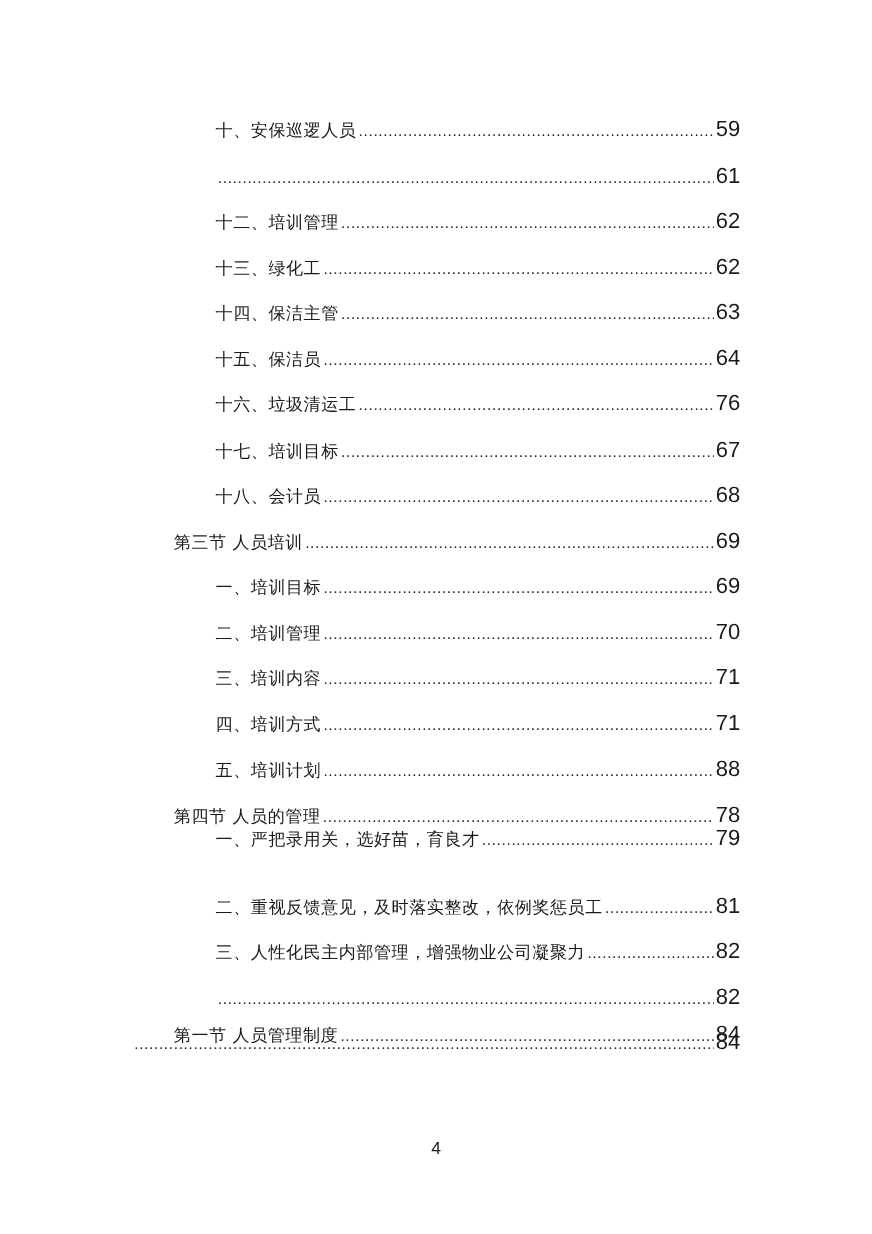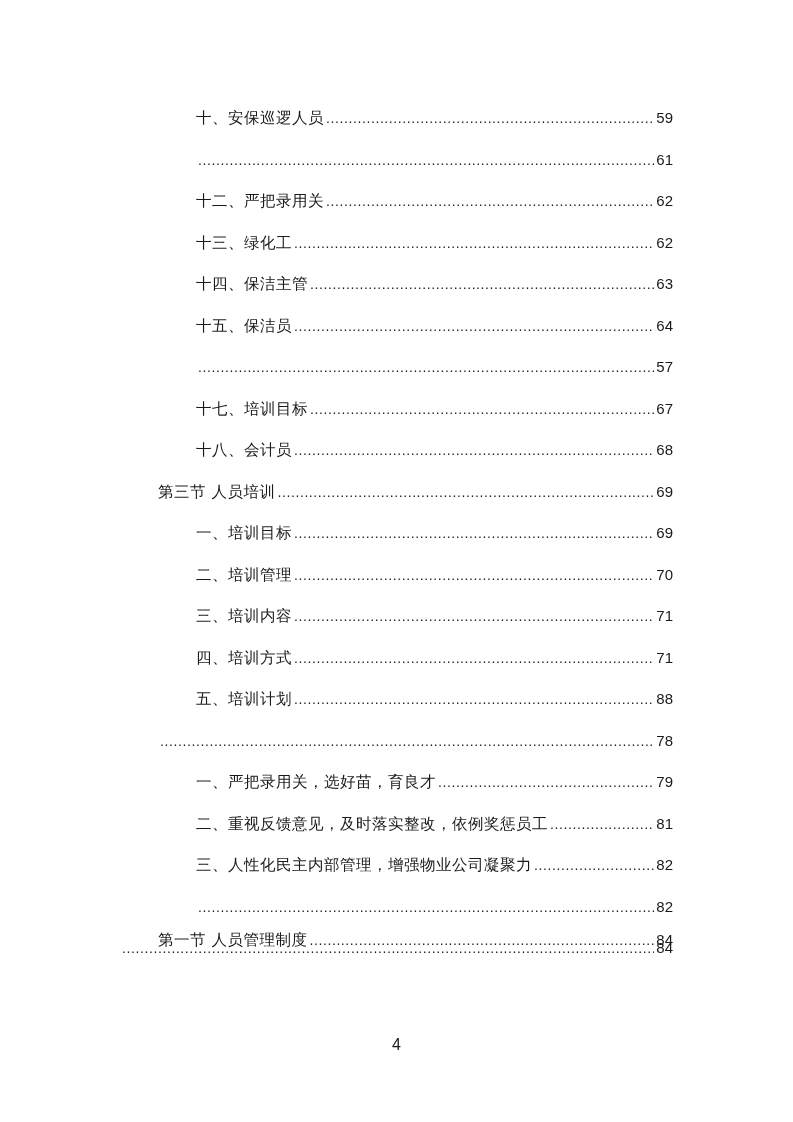--- a/index.html
+++ b/index.html
@@ -54,21 +54,21 @@
     font-size: 14px;
     letter-spacing: 0.6px;
     color: #222;
   }
   .toc-leader::before {
     content: "..................................................................................................................................................................................................................";
   }
   .toc-page {
     flex: 0 0 auto;
     font-family: "Liberation Sans", sans-serif;
-    font-size: 15px;
+    font-size: 20px;
     text-align: right;
   }
   .page-number {
     position: absolute;
     left: 0;
     width: 793px;
     top: 1036px;
     text-align: center;
     font-family: "Liberation Sans", sans-serif;
     font-size: 16px;
@@ -86,21 +86,21 @@
       <span class="toc-leader"></span>
       <span class="toc-page">59</span>
     </div>
 
     <div class="toc-row level-3" style="top:41.5px">
       <span class="toc-leader"></span>
       <span class="toc-page">61</span>
     </div>
 
     <div class="toc-row level-3" style="top:83px">
-      <span class="toc-title">十二、严把录用关</span>
+      <span class="toc-title">十二、培训管理</span>
       <span class="toc-leader"></span>
       <span class="toc-page">62</span>
     </div>
 
     <div class="toc-row level-3" style="top:124.5px">
       <span class="toc-title">十三、绿化工</span>
       <span class="toc-leader"></span>
       <span class="toc-page">62</span>
     </div>
 
@@ -110,22 +110,23 @@
       <span class="toc-page">63</span>
     </div>
 
     <div class="toc-row level-3" style="top:207.5px">
       <span class="toc-title">十五、保洁员</span>
       <span class="toc-leader"></span>
       <span class="toc-page">64</span>
     </div>
 
     <div class="toc-row level-3" style="top:249px">
-      <span class="toc-leader"></span>
-      <span class="toc-page">57</span>
+      <span class="toc-title">十六、垃圾清运工</span>
+      <span class="toc-leader"></span>
+      <span class="toc-page">76</span>
     </div>
 
     <div class="toc-row level-3" style="top:290.5px">
       <span class="toc-title">十七、培训目标</span>
       <span class="toc-leader"></span>
       <span class="toc-page">67</span>
     </div>
 
     <div class="toc-row level-3" style="top:332px">
       <span class="toc-title">十八、会计员</span>
@@ -163,25 +164,26 @@
       <span class="toc-page">71</span>
     </div>
 
     <div class="toc-row level-3" style="top:581px">
       <span class="toc-title">五、培训计划</span>
       <span class="toc-leader"></span>
       <span class="toc-page">88</span>
     </div>
 
     <div class="toc-row level-2" style="top:622.5px">
+      <span class="toc-title">第四节  人员的管理</span>
       <span class="toc-leader"></span>
       <span class="toc-page">78</span>
     </div>
 
-    <div class="toc-row level-3" style="top:664px">
+    <div class="toc-row level-3" style="top:644px">
       <span class="toc-title">一、严把录用关，选好苗，育良才</span>
       <span class="toc-leader"></span>
       <span class="toc-page">79</span>
     </div>
 
     <div class="toc-row level-3" style="top:705.5px">
       <span class="toc-title">二、重视反馈意见，及时落实整改，依例奖惩员工</span>
       <span class="toc-leader"></span>
       <span class="toc-page">81</span>
     </div>

